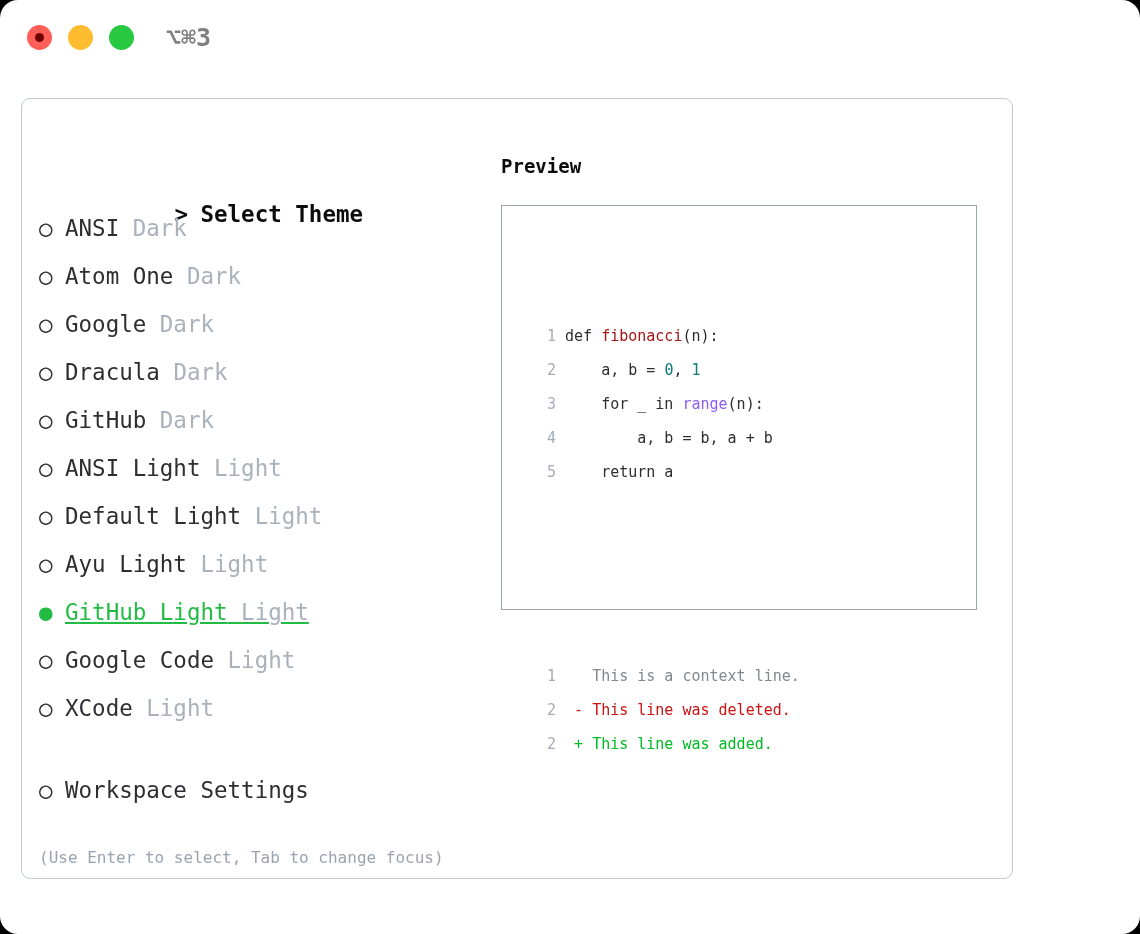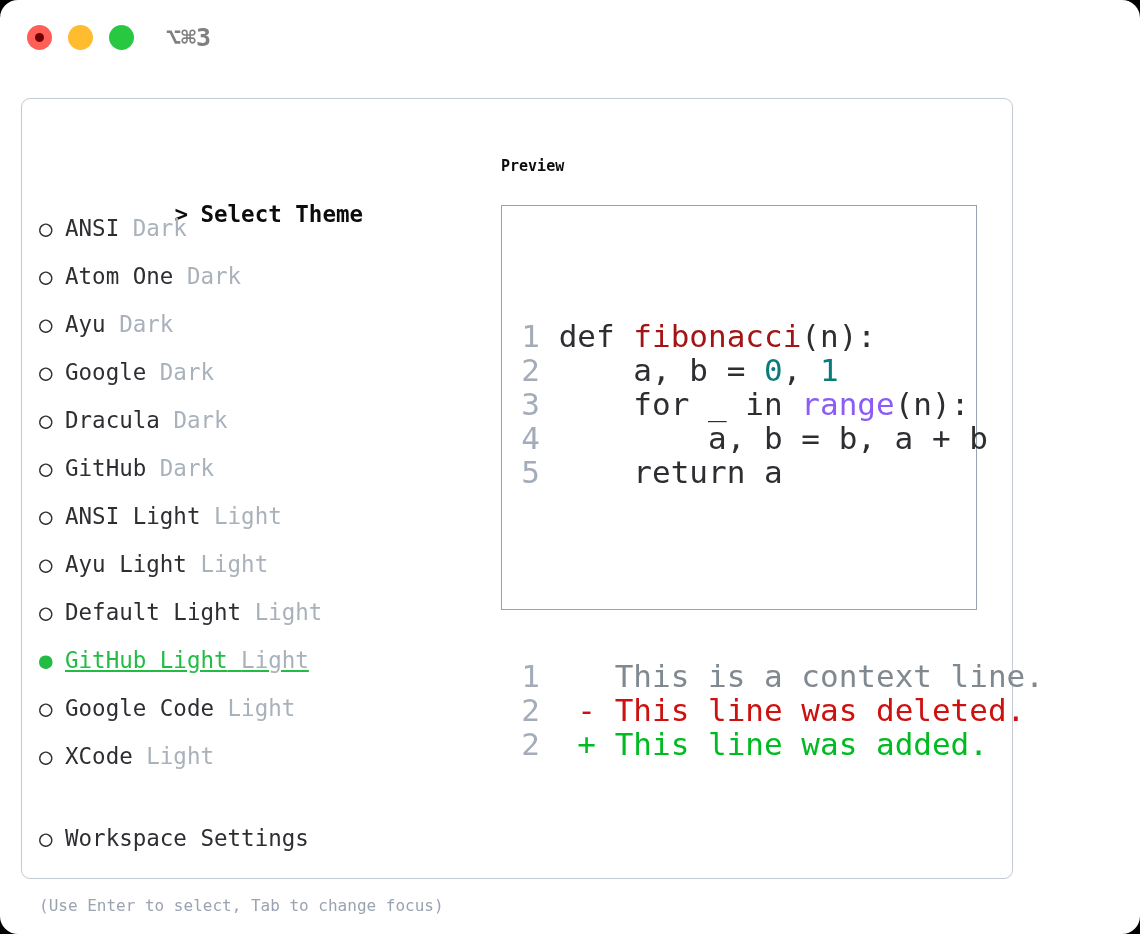--- a/index.html
+++ b/index.html
@@ -134,40 +134,40 @@
   }
 
   
   .right-col {
     position: absolute;
     left: 479px;
     top: 50px;
     width: 490px;
   }
   .preview-title {
-    font-size: 15px;
+    font-size: 19px;
     line-height: 34px;
     font-weight: bold;
     color: #0c0c0c;
     white-space: pre;
   }
   .preview-box {
     margin-top: 22px;
     width: 476px;
     height: 405px;
     border: 1.6px solid #97a3b1;
     box-sizing: border-box;
     background: #ffffff;
     position: relative;
   }
   .code {
     position: absolute;
-    left: 12px;
+    left: 28px;
     top: 45px;
-    font-size: 31px;
+    font-size: 15px;
     line-height: 34px;
     white-space: pre;
   }
   .cline { white-space: pre; }
   .ln {
     display: inline-block;
     width: 26px;
     text-align: right;
     color: #a3acb8;
   }
@@ -200,27 +200,26 @@
 
       <div class="left-col">
 
         <div class="row hdr">
           <span class="marker">&gt;</span><span>Select Theme</span>
         </div>
 
         <div id="theme-list">
             <div class="row"><span class="marker">○</span><span>ANSI</span><span> </span><span class="muted">Dark</span></div>
             <div class="row"><span class="marker">○</span><span>Atom One</span><span> </span><span class="muted">Dark</span></div>
-            <div class="row"><span class="marker">○</span><span>Ayu</span><span> </span><span class="muted">Dark</span></div>
             <div class="row"><span class="marker">○</span><span>Google</span><span> </span><span class="muted">Dark</span></div>
             <div class="row"><span class="marker">○</span><span>Dracula</span><span> </span><span class="muted">Dark</span></div>
             <div class="row"><span class="marker">○</span><span>GitHub</span><span> </span><span class="muted">Dark</span></div>
             <div class="row"><span class="marker">○</span><span>ANSI Light</span><span> </span><span class="muted">Light</span></div>
+            <div class="row"><span class="marker">○</span><span>Default Light</span><span> </span><span class="muted">Light</span></div>
             <div class="row"><span class="marker">○</span><span>Ayu Light</span><span> </span><span class="muted">Light</span></div>
-            <div class="row"><span class="marker">○</span><span>Default Light</span><span> </span><span class="muted">Light</span></div>
             <div class="row sel"><span class="marker">●</span><span>GitHub Light</span><span> </span><span class="muted">Light</span></div>
             <div class="row"><span class="marker">○</span><span>Google Code</span><span> </span><span class="muted">Light</span></div>
             <div class="row"><span class="marker">○</span><span>XCode</span><span> </span><span class="muted">Light</span></div>
           </div>
 
         <div class="spacer"></div>
 
 
         <div id="apply-list">
             <div class="row"><span class="marker">○</span><span>Workspace Settings</span></div>

